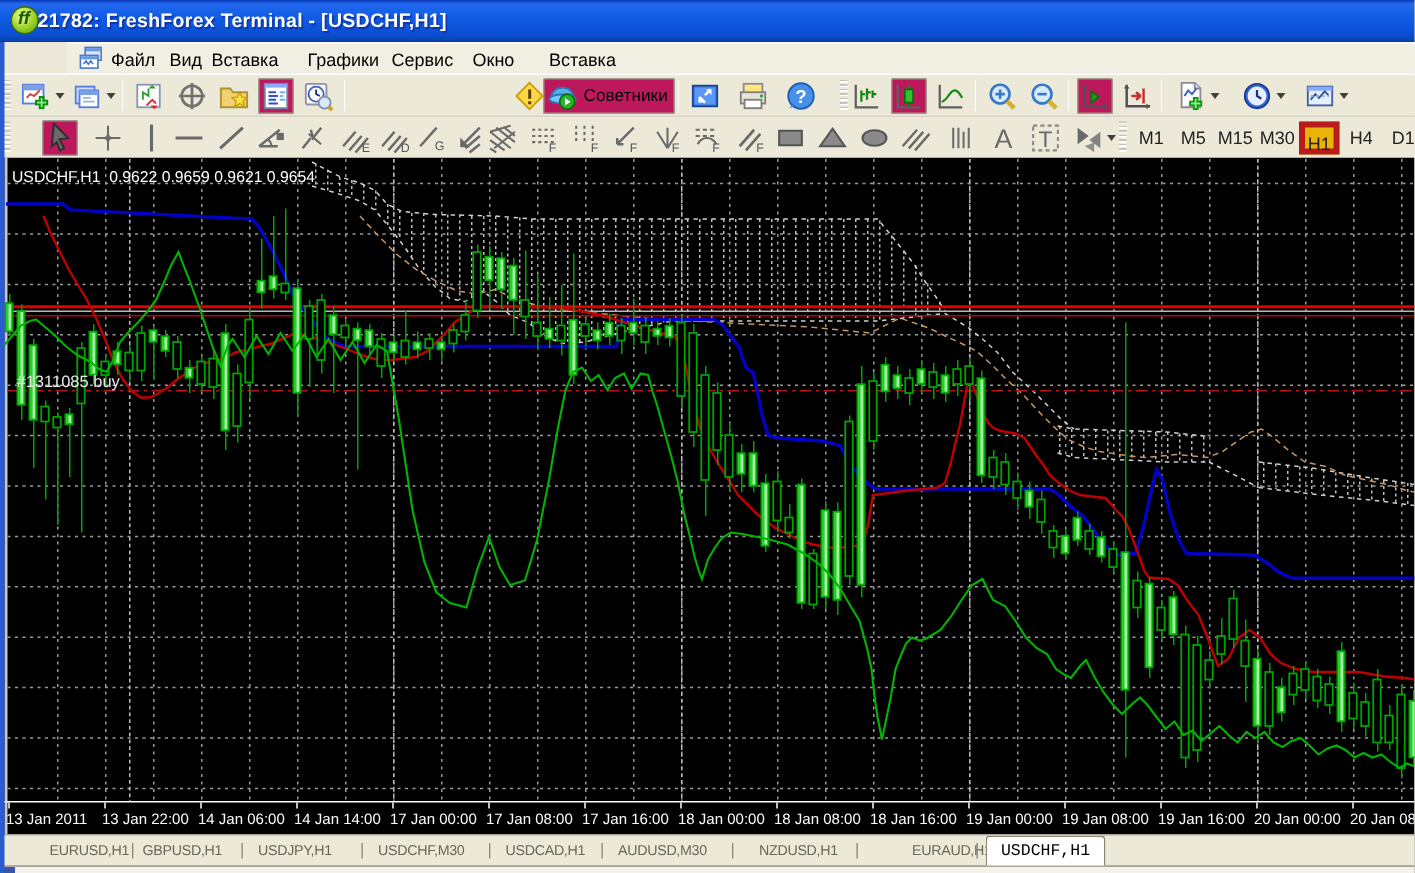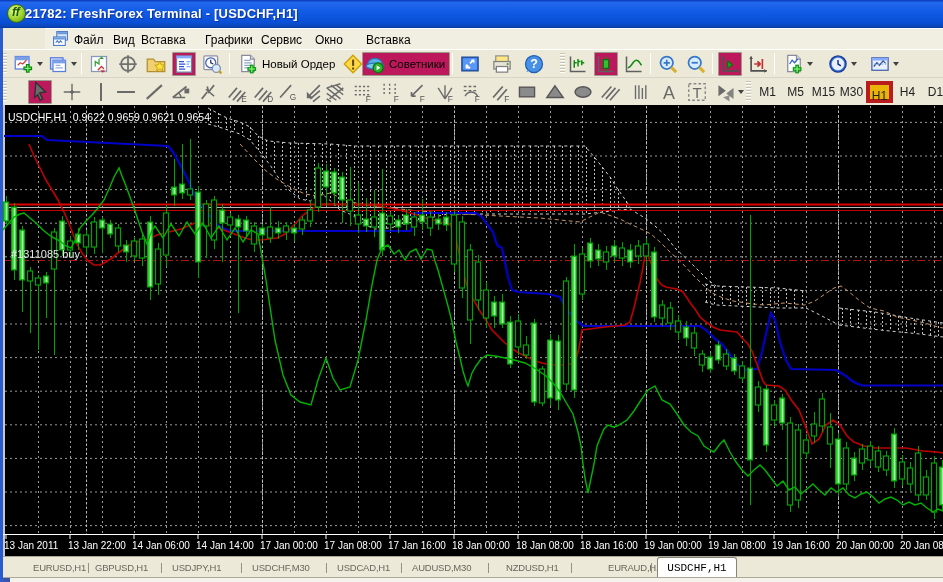--- a/index.html
+++ b/index.html
@@ -117,36 +117,20 @@
 <span class="tbtn" style="left:200px;width:24px">
       <svg width="20" height="20" viewBox="0 0 16 16">
         <rect x="1.5" y="1.5" width="11" height="11" rx="1" fill="#f8f8e8" stroke="#9090b0"></rect>
         <circle cx="7" cy="7" r="4" fill="#fff" stroke="#4060c0"></circle>
         <path d="M7 4.5V7l2 1" stroke="#203080" fill="none"></path>
         <circle cx="11.5" cy="11.5" r="3.2" fill="#d8e8ff" stroke="#8090a8"></circle>
         <line x1="13.5" y1="13.5" x2="15.5" y2="15.5" stroke="#c0a030" stroke-width="2"></line>
       </svg>
     </span>
 <span class="sep" style="left:229px"></span>
-<span class="tbtn wide" style="left:236px;width:116px">
-      <svg width="20" height="20" viewBox="0 0 16 16">
-        <path d="M3 1h7l3 3v10H3z" fill="#fff" stroke="#8a8a9a"></path>
-        <path d="M10 1v3h3" fill="#d8e4f8" stroke="#8a8a9a"></path>
-        <path d="M5 5h5M5 7h6M5 9h6M5 11h4" stroke="#90a8c8"></path>
-        <g stroke="#0a9a0a" stroke-width="3">
-          <line x1="11" y1="8.5" x2="11" y2="15.5"></line>
-          <line x1="7.5" y1="12" x2="14.5" y2="12"></line>
-        </g>
-        <g stroke="#86f086" stroke-width="1">
-          <line x1="11" y1="9.5" x2="11" y2="14.5"></line>
-          <line x1="8.5" y1="12" x2="13.5" y2="12"></line>
-        </g>
-      </svg>
-      <span class="btxt">Новый Ордер</span>
-    </span>
 <span class="tbtn" style="left:341px;width:24px">
       <svg width="20" height="20" viewBox="0 0 16 16">
         <path d="M8 1l7 7-7 7-7-7z" fill="#ffd84a" stroke="#c8a000"></path>
         <rect x="7.3" y="4.5" width="1.6" height="5" fill="#604000"></rect>
         <rect x="7.3" y="10.8" width="1.6" height="1.6" fill="#604000"></rect>
       </svg>
     </span>
 <span class="tbtn wide pressed" style="left:362px;width:88px">
       <svg width="20" height="20" viewBox="0 0 16 16">
         <path d="M2 9c0-3 2.5-5.5 6-5.5S14 6 14 9" fill="#58b0e8" stroke="#2878b8"></path>

